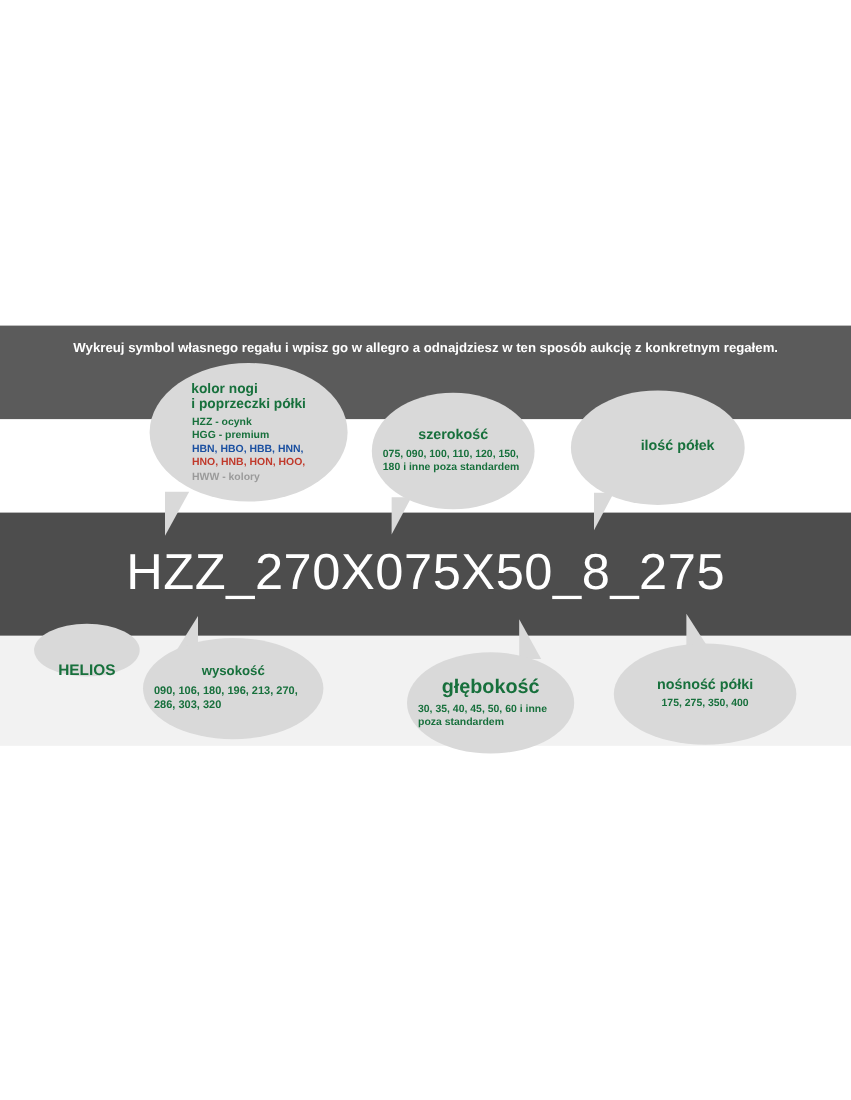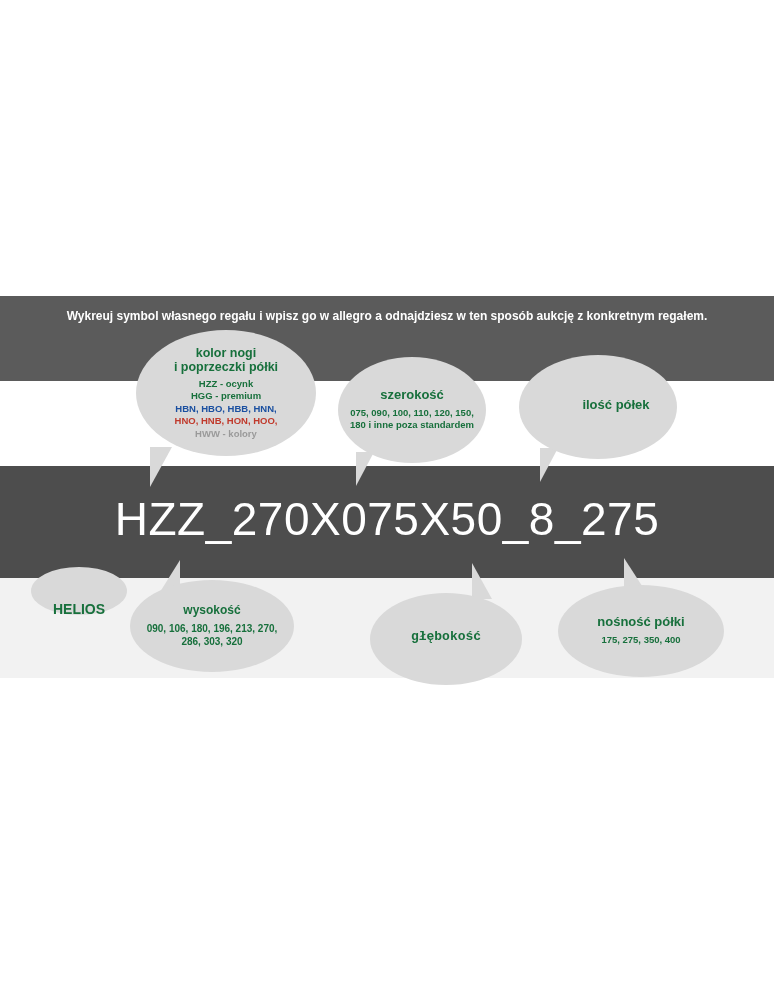--- a/index.html
+++ b/index.html
@@ -79,21 +79,21 @@
   
   .bubble {
     position: absolute;
     background: #d9d9d9;
     border-radius: 50% / 50%;
     box-sizing: border-box;
     display: flex;
     flex-direction: column;
     align-items: center;
     justify-content: center;
-    text-align: center;
+    text-align: left;
     padding: 6px 10px;
   }
   .bubble .title {
     color: #17703c;
     font-weight: bold;
     line-height: 1.15;
   }
   .bubble .body {
     color: #17703c;
     font-weight: bold;
@@ -165,21 +165,21 @@
   #tail-wys {
     left: 160px; top: 560px;
     border-width: 0 0 32px 20px;
     border-color: transparent transparent #d9d9d9 transparent;
   }
 
   
   #b-glab {
     left: 370px; top: 593px; width: 152px; height: 92px;
   }
-  #b-glab .title { font-size: 13px; margin-bottom: 4px; font-family: Liberation Mono, monospace; }
+  #b-glab .title { font-size: 18px; margin-bottom: 4px; }
   #b-glab .body  { font-size: 9.5px; }
   #tail-glab {
     left: 472px; top: 563px;
     border-width: 0 20px 36px 0;
     border-color: transparent transparent #d9d9d9 transparent;
   }
 
   
   #b-nosn {
     left: 558px; top: 585px; width: 166px; height: 92px;
@@ -235,20 +235,21 @@
 
   <div class="tail" id="tail-wys"></div>
   <div class="bubble" id="b-wys">
     <div class="title">wysokość</div>
     <div class="body">090, 106, 180, 196, 213, 270, 286, 303, 320</div>
   </div>
 
   <div class="tail" id="tail-glab"></div>
   <div class="bubble" id="b-glab">
     <div class="title">głębokość</div>
+    <div class="body">30, 35, 40, 45, 50, 60 i inne poza standardem</div>
   </div>
 
   <div class="tail" id="tail-nosn"></div>
   <div class="bubble" id="b-nosn">
     <div class="title">nośność półki</div>
     <div class="body">175, 275, 350, 400</div>
   </div>
 
 </div>
 

